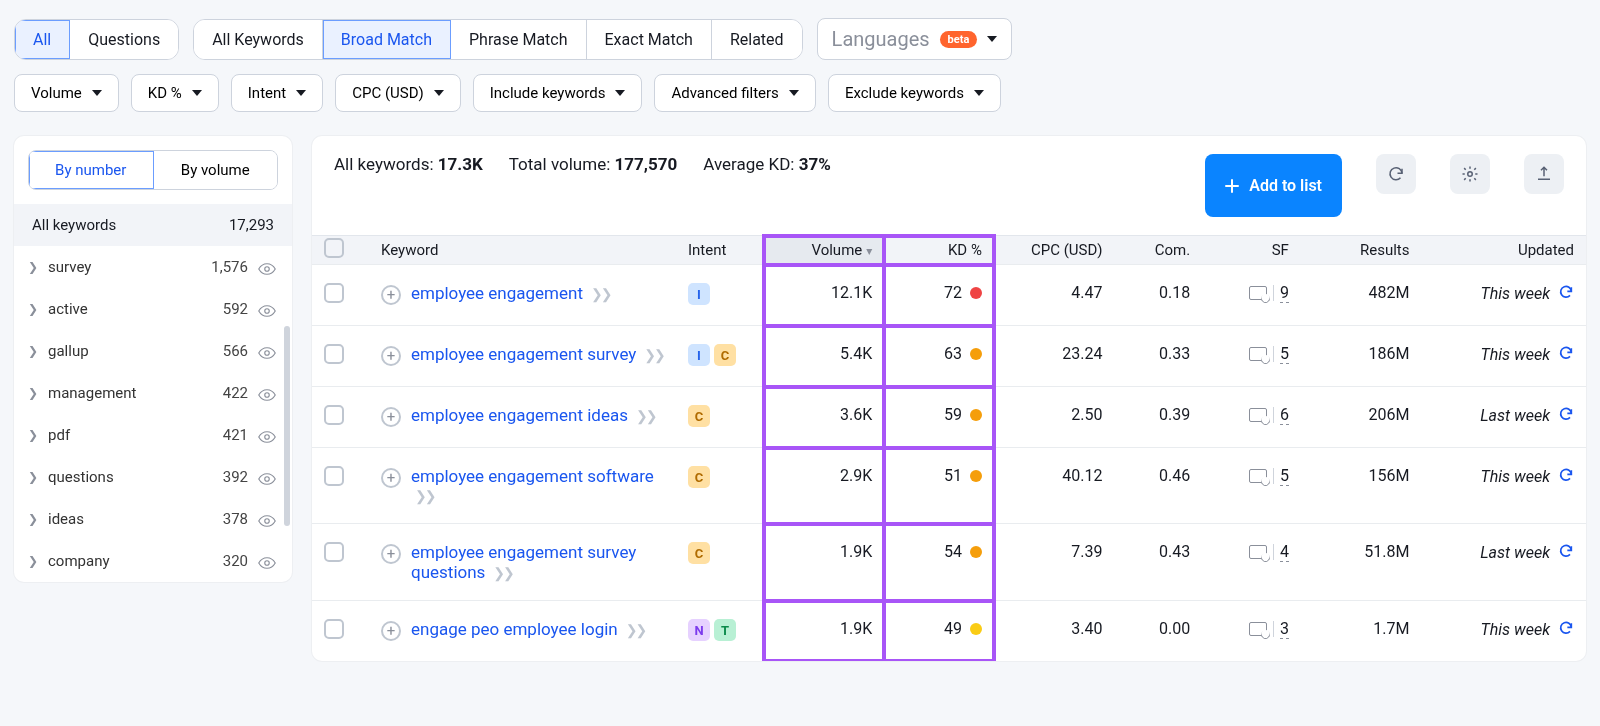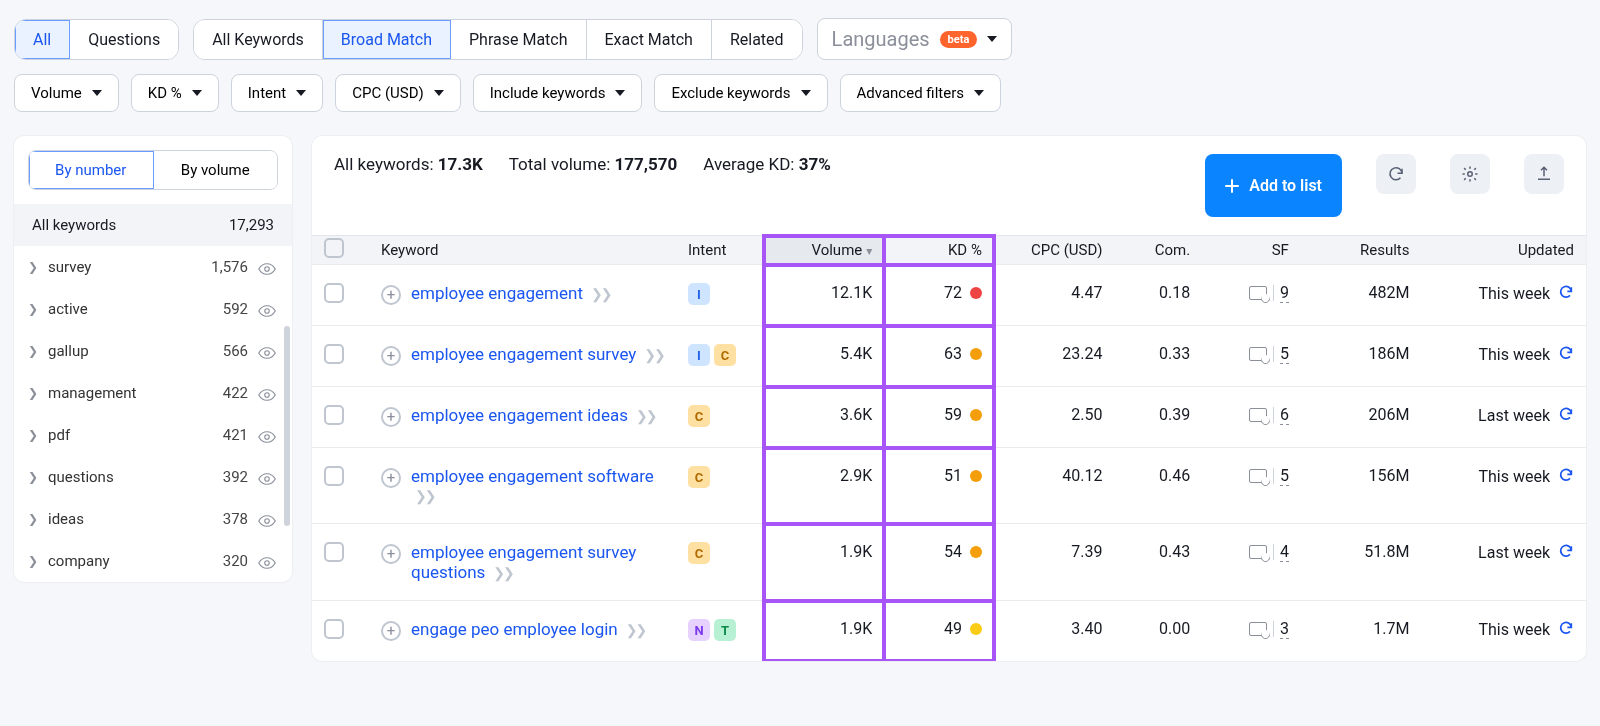--- a/index.html
+++ b/index.html
@@ -64,21 +64,21 @@
 .i-C { background: #ffe0a3; color: #b06b00; }
 .i-N { background: #e6d1ff; color: #7c3aed; }
 .i-T { background: #b8f0d4; color: #0b8a4a; }
 .kd-wrap { display: inline-flex; align-items: center; gap: 8px; justify-content: flex-end; }
 .dot { width: 12px; height: 12px; border-radius: 50%; }
 .ser-icon { display: inline-flex; align-items: center; gap: 6px; justify-content:flex-end;}
 .ser-box { width: 18px; height: 14px; border: 1.5px solid #8a8f9a; border-radius: 2px; position:relative;}
 .ser-box::after{content:""; position:absolute; right:-4px; bottom:-4px; width:8px; height:8px; border:1.5px solid #8a8f9a; border-radius:50%; background:#fff; border-left:none; border-top:none; transform:rotate(45deg); border-right:1.5px solid #8a8f9a; border-bottom:1.5px solid #8a8f9a;}
 .vbar{width:1px; height:16px; background:#cfd4dc;}
 .sf-num { border-bottom: 1px dashed #8a8f9a; }
-.upd-cell { display: inline-flex; align-items: center; gap: 8px; justify-content: flex-end; }
+.upd-cell { display: inline-flex; align-items: center; gap: 8px; justify-content: flex-end; font-style: italic; }
 .refresh-ic { color: #1a56ef; font-size: 18px; }
 .sort-ic{ display:inline-block; margin-left:4px; color:#8a8f9a; font-size:12px;}
 .hl-col-vol { outline: 4px solid #a855f7; outline-offset:-2px;}
 .hl-col-kd { outline: 4px solid #a855f7; outline-offset:-2px;}
 </style>
 </head>
 <body>
 
 <div class="top-row">
   <div class="seg-group">
@@ -114,25 +114,25 @@
     </button>
   <button class="filter-btn">
       <span>CPC (USD)</span>
       <span class="caret"></span>
     </button>
   <button class="filter-btn">
       <span>Include keywords</span>
       <span class="caret"></span>
     </button>
   <button class="filter-btn">
+      <span>Advanced filters</span>
+      <span class="caret"></span>
+    </button>
+  <button class="filter-btn">
       <span>Exclude keywords</span>
-      <span class="caret"></span>
-    </button>
-  <button class="filter-btn">
-      <span>Advanced filters</span>
       <span class="caret"></span>
     </button>
 </div>
 
 <div class="main-wrap">
 
   <div class="sidebar">
     <div class="seg-group2">
       <button class="seg2 active">By number</button>
       <button class="seg2">By volume</button>

